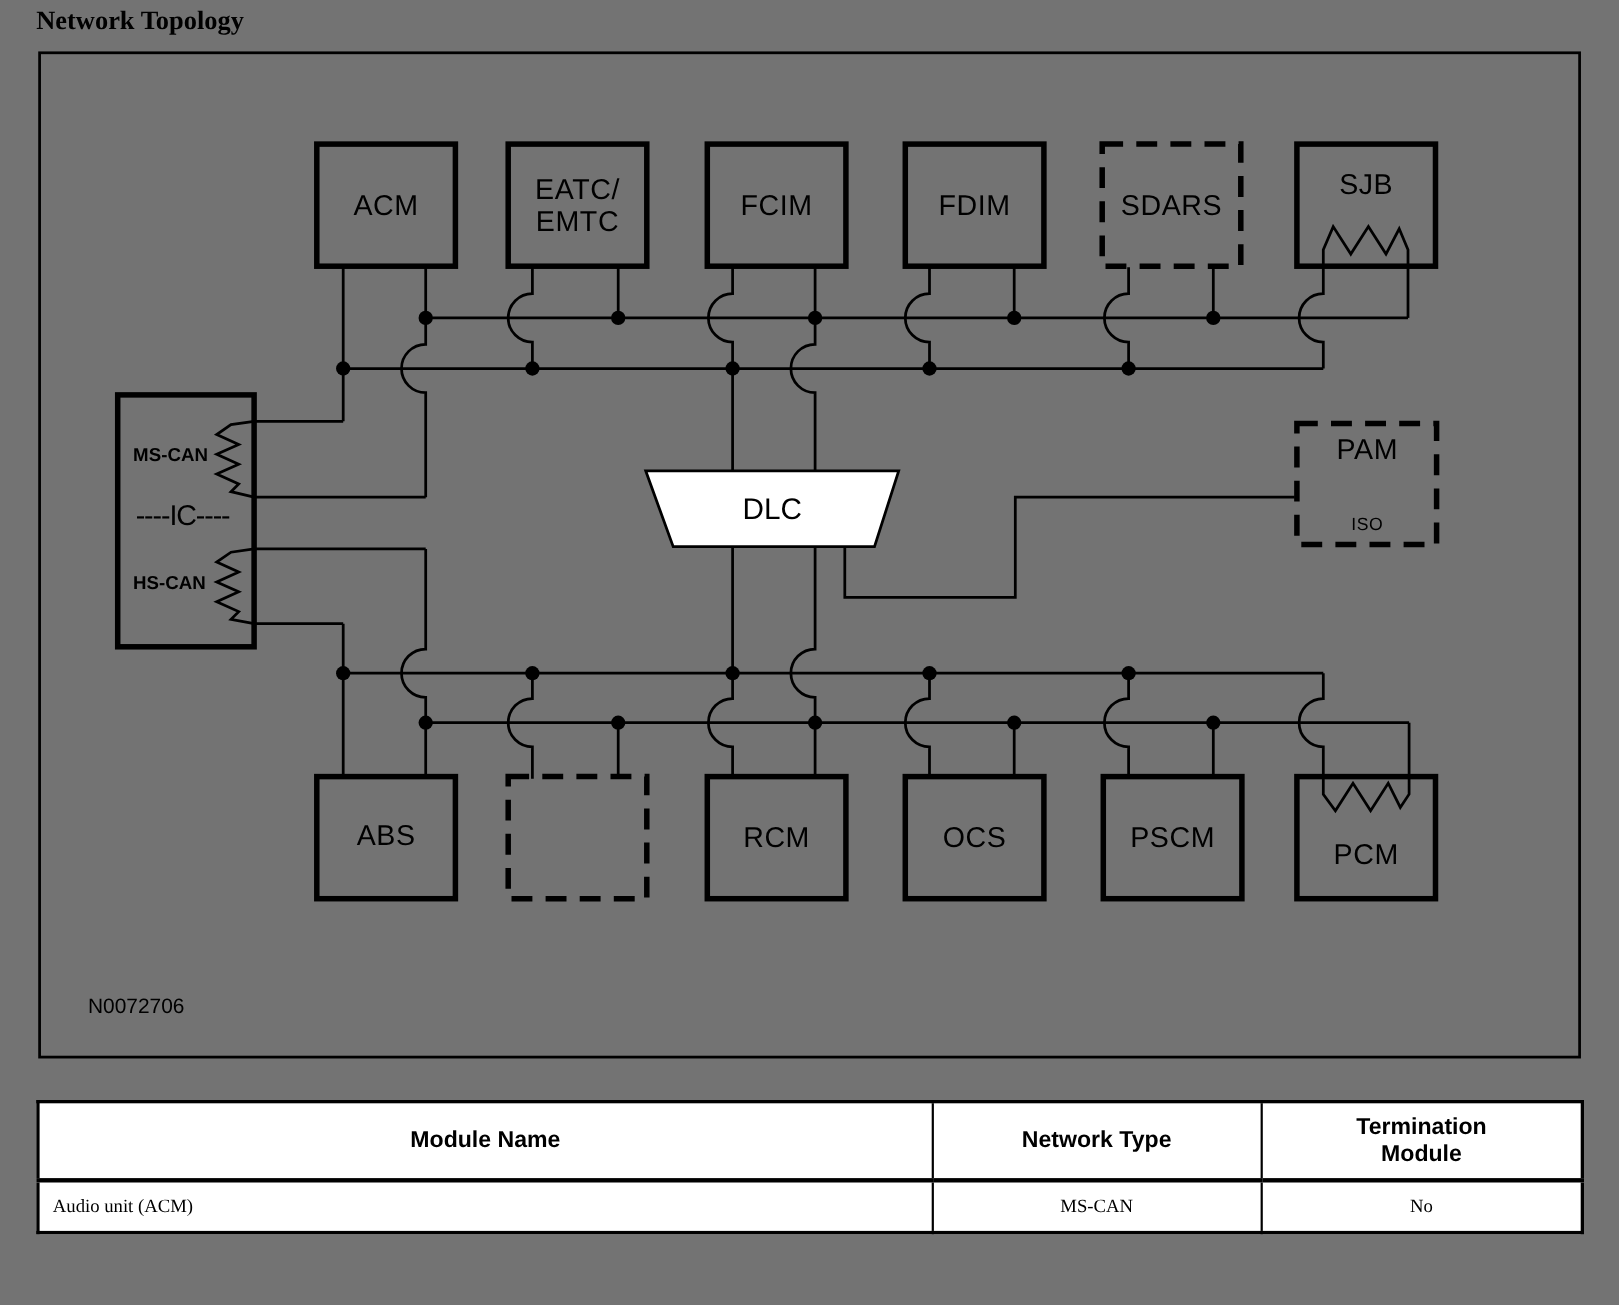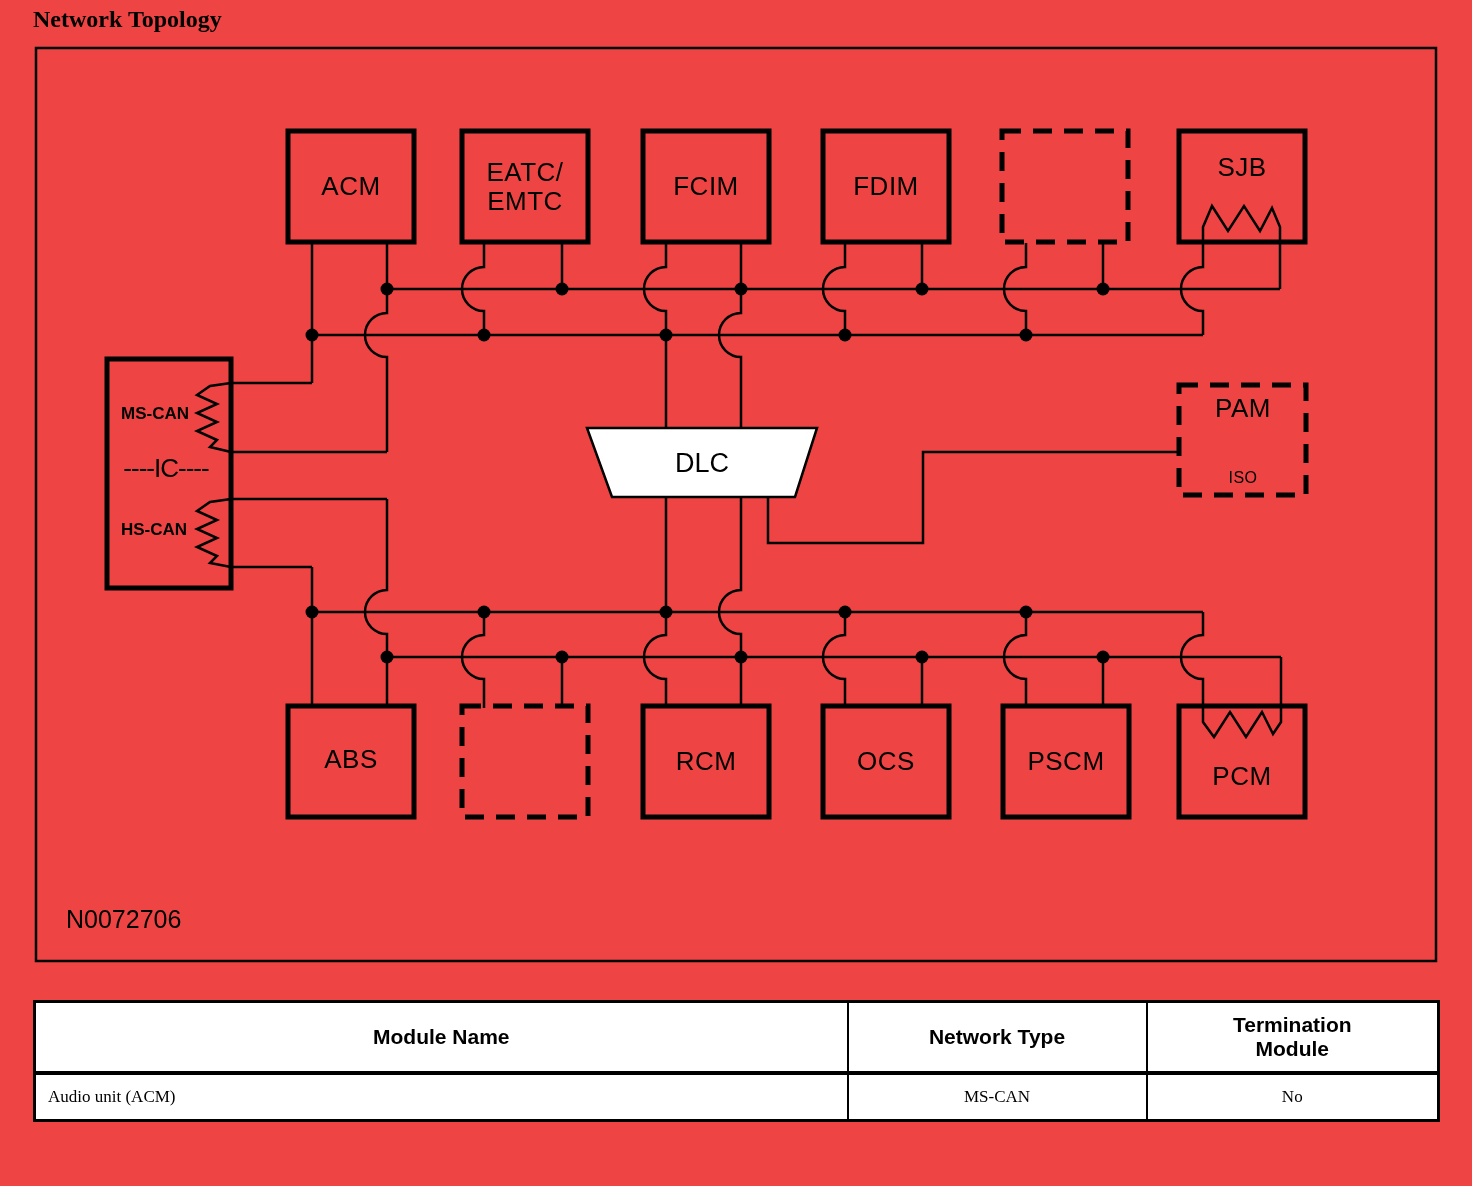--- a/index.html
+++ b/index.html
@@ -1,24 +1,24 @@
 <!DOCTYPE html>
 <html><head>
 <meta charset="utf-8">
 <style>
   html,body{margin:0;padding:0;background:#fff;}
-  #page{position:relative;width:1472px;height:1186px;background:#ef4444;
+  #page{position:relative;width:1472px;height:1186px;background:#737373;
         font-family:"Liberation Sans",sans-serif;color:#000;}
   .title{position:absolute;left:33px;top:6px;font-family:"Liberation Serif",serif;
          font-weight:bold;font-size:24px;}
   
   .mlabel{position:absolute;display:flex;align-items:center;justify-content:center;
           font-size:26px;letter-spacing:.5px;text-align:center;line-height:1.1;}
   .sub{font-size:16px;margin-top:6px;}
-  .figid{position:absolute;left:66px;top:905px;font-size:25px;}
+  .figid{position:absolute;left:80px;top:905px;font-size:19px;}
   
   .ic-net{position:absolute;font-size:17px;font-weight:bold;}
   .ic-core{position:absolute;left:0;top:96px;width:122px;text-align:center;
            font-size:26px;letter-spacing:-1px;}
   svg.wires{position:absolute;left:0;top:0;pointer-events:none;}
   
   table.modtable{position:absolute;left:33px;top:1000px;width:1404px;
                  border-collapse:collapse;table-layout:fixed;background:#fff;}
   table.modtable th{font-family:"Liberation Sans",sans-serif;font-weight:bold;
                     font-size:21px;text-align:center;vertical-align:middle;
@@ -39,20 +39,21 @@
 
   <div class="mlabel" style="left:285px;top:128px;width:132px;height:117px;">ACM</div>
   <div class="mlabel" style="left:459px;top:128px;width:132px;height:117px;">
     <div>
         <div>EATC/</div>
          <div>EMTC</div>
       </div>
   </div>
   <div class="mlabel" style="left:640px;top:128px;width:132px;height:117px;">FCIM</div>
   <div class="mlabel" style="left:820px;top:128px;width:132px;height:117px;">FDIM</div>
+  <div class="mlabel" style="left:999px;top:128px;width:132px;height:117px;">SDARS</div>
   <div class="mlabel" style="left:1176px;top:128px;width:132px;height:117px;padding-bottom:38px;box-sizing:border-box;">SJB</div>
 
   <div class="mlabel" style="left:285px;top:703px;width:132px;height:113px;">ABS</div>
   <div class="mlabel" style="left:640px;top:703px;width:132px;height:117px;">RCM</div>
   <div class="mlabel" style="left:820px;top:703px;width:132px;height:117px;">OCS</div>
   <div class="mlabel" style="left:1000px;top:703px;width:132px;height:117px;">PSCM</div>
   <div class="mlabel" style="left:1176px;top:703px;width:132px;height:117px;padding-top:30px;box-sizing:border-box;">PCM</div>
 
   <div class="mlabel" style="left:1177px;top:383px;width:132px;height:114px;flex-direction:column;gap:40px;">
     <div>PAM</div>

